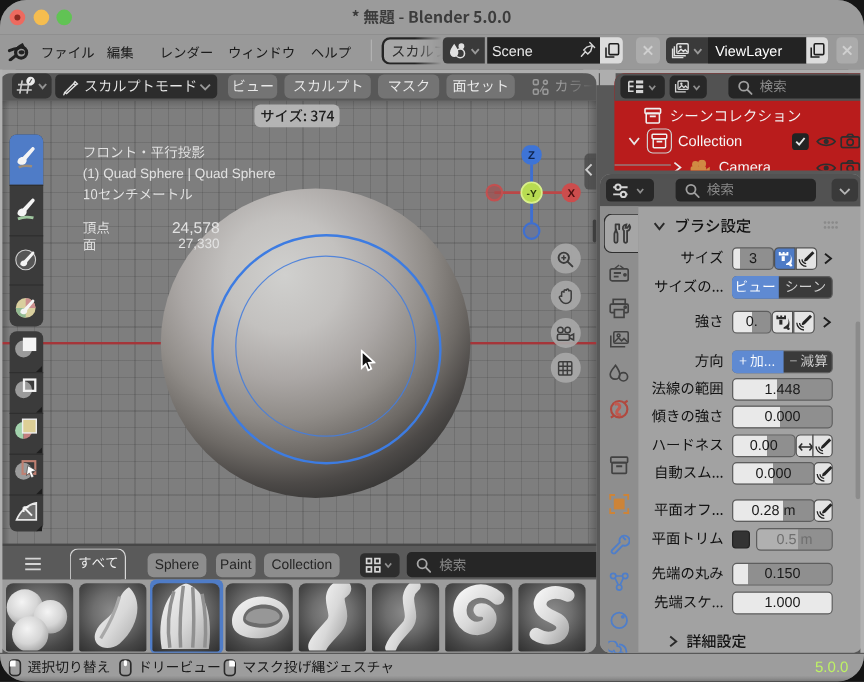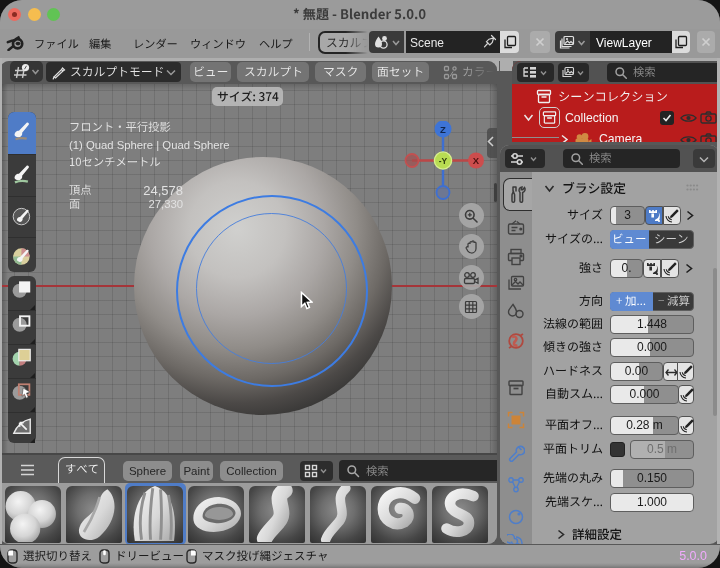--- a/index.html
+++ b/index.html
@@ -778,13 +778,13 @@
 <svg class="a" style="left:115.0px;top:559.8px;overflow:visible" width="1" height="1">
       <path d="M7.5 -8.3 6.9 -8C7.3 -7.5 7.6 -6.8 7.9 -6.2L8.6 -6.5C8.3 -7.1 7.8 -7.9 7.5 -8.3ZM8.9 -8.9 8.3 -8.6C8.7 -8.1 9.1 -7.4 9.4 -6.8L10 -7.2C9.7 -7.7 9.2 -8.5 8.9 -8.9ZM3.5 -0.9C3.5 -0.4 3.5 0.1 3.4 0.5H4.5C4.5 0.1 4.5 -0.5 4.5 -0.9V-4.6C5.8 -4.3 7.7 -3.5 9 -2.8L9.4 -3.8C8.2 -4.4 6 -5.2 4.5 -5.7V-7.6C4.5 -7.9 4.5 -8.4 4.6 -8.8H3.4C3.5 -8.4 3.5 -7.9 3.5 -7.6C3.5 -6.6 3.5 -1.5 3.5 -0.9Z M20.4 -8.7H19.3C19.4 -8.4 19.4 -8.1 19.4 -7.7C19.4 -7.3 19.4 -6.3 19.4 -5.9C19.4 -3.7 19.3 -2.8 18.4 -1.9C17.7 -1 16.8 -0.6 15.7 -0.3L16.4 0.5C17.3 0.2 18.4 -0.3 19.2 -1.2C20 -2.2 20.4 -3.1 20.4 -5.9C20.4 -6.3 20.4 -7.3 20.4 -7.7C20.4 -8.1 20.4 -8.4 20.4 -8.7ZM15.1 -8.6H14C14.1 -8.4 14.1 -8 14.1 -7.8C14.1 -7.5 14.1 -4.5 14.1 -4C14.1 -3.6 14.1 -3.3 14 -3.1H15.1C15.1 -3.3 15 -3.7 15 -4C15 -4.5 15 -7.5 15 -7.8C15 -8.1 15.1 -8.4 15.1 -8.6Z M24.2 -5V-3.9C24.5 -3.9 25.1 -3.9 25.8 -3.9C26.6 -3.9 31.2 -3.9 32.1 -3.9C32.6 -3.9 33.1 -3.9 33.3 -3.9V-5C33.1 -5 32.6 -4.9 32.1 -4.9C31.2 -4.9 26.6 -4.9 25.8 -4.9C25.1 -4.9 24.5 -5 24.2 -5Z M42.9 -9 42.3 -8.8C42.6 -8.3 43 -7.6 43.2 -7.2L43.8 -7.4C43.6 -7.9 43.2 -8.6 42.9 -9ZM44.1 -9.5 43.5 -9.2C43.8 -8.8 44.2 -8.1 44.5 -7.6L45.1 -7.9C44.9 -8.3 44.4 -9.1 44.1 -9.5ZM37.7 -8.6H36.6C36.7 -8.4 36.7 -8 36.7 -7.7C36.7 -7.1 36.7 -2.5 36.7 -1.4C36.7 -0.4 37.2 -0 38.1 0.1C38.6 0.2 39.2 0.2 39.9 0.2C41.2 0.2 42.9 0.1 43.9 0V-1C43 -0.8 41.2 -0.7 40 -0.7C39.4 -0.7 38.8 -0.7 38.5 -0.8C37.9 -0.9 37.7 -1 37.7 -1.6V-4.2C39.1 -4.5 41.1 -5.1 42.4 -5.6C42.7 -5.8 43.1 -6 43.4 -6.1L43 -7C42.7 -6.8 42.4 -6.6 42 -6.5C40.8 -6 39 -5.4 37.7 -5.1V-7.7C37.7 -8 37.7 -8.4 37.7 -8.6Z M47.7 -1V-0.1C48 -0.1 48.3 -0.1 48.7 -0.1C49.2 -0.1 54.3 -0.1 55 -0.1C55.2 -0.1 55.6 -0.1 55.8 -0.1V-1C55.6 -1 55.2 -1 54.9 -1H53.8C54 -2 54.3 -4.3 54.4 -5.1C54.4 -5.2 54.4 -5.4 54.5 -5.5L53.8 -5.8C53.7 -5.8 53.4 -5.7 53.2 -5.7C52.6 -5.7 50.2 -5.7 49.7 -5.7C49.4 -5.7 49.1 -5.8 48.8 -5.8V-4.8C49.1 -4.8 49.4 -4.9 49.7 -4.9C50 -4.9 52.7 -4.9 53.4 -4.9C53.3 -4.2 53 -2 52.8 -1H48.7C48.3 -1 48 -1 47.7 -1Z M58.7 -5V-3.9C59 -3.9 59.6 -3.9 60.3 -3.9C61.1 -3.9 65.7 -3.9 66.6 -3.9C67.1 -3.9 67.6 -3.9 67.8 -3.9V-5C67.6 -5 67.1 -4.9 66.6 -4.9C65.7 -4.9 61.1 -4.9 60.3 -4.9C59.6 -4.9 59 -5 58.7 -5Z" fill="#1d1d1d"></path>
     </svg>
 <svg class="a" style="left:186px;top:548.5px" width="11" height="15" viewBox="0 0 11 15">
       <rect x="1" y="1" width="9" height="13" rx="3.2" fill="none" stroke="#2a2a2a" stroke-width="1.4"></rect>
       <path d="M8.5 1.5 H5 v5 h4.8 V3 a2 2 0 0 0-1.3-1.5 Z" fill="#fff"></path>
     </svg>
 <svg class="a" style="left:202.0px;top:559.8px;overflow:visible" width="1" height="1">
       <path d="M5.3 -1.8C6 -1.1 6.9 -0.1 7.3 0.5L8.2 -0.1C7.7 -0.7 6.9 -1.6 6.2 -2.3C8.1 -3.7 9.6 -5.6 10.4 -6.9C10.5 -7 10.6 -7.2 10.7 -7.3L10 -7.9C9.8 -7.8 9.5 -7.8 9.2 -7.8C8.1 -7.8 2.9 -7.8 2.4 -7.8C2 -7.8 1.5 -7.8 1.2 -7.9V-6.8C1.4 -6.9 1.9 -6.9 2.4 -6.9C3 -6.9 8.1 -6.9 9.1 -6.9C8.5 -5.9 7.2 -4.2 5.5 -2.9C4.7 -3.6 3.8 -4.4 3.4 -4.7L2.6 -4.1C3.2 -3.7 4.6 -2.5 5.3 -1.8Z M20.7 -7.7 20.1 -8.1C19.9 -8.1 19.6 -8.1 19.3 -8.1C18.8 -8.1 15.3 -8.1 14.8 -8.1C14.5 -8.1 13.8 -8.1 13.7 -8.1V-7.1C13.8 -7.1 14.4 -7.1 14.8 -7.1C15.2 -7.1 18.9 -7.1 19.3 -7.1C19 -6.2 18.2 -4.8 17.4 -3.9C16.2 -2.6 14.5 -1.2 12.7 -0.5L13.4 0.3C15.1 -0.5 16.6 -1.8 17.9 -3.1C19 -2.1 20.3 -0.7 21 0.3L21.8 -0.4C21.1 -1.3 19.7 -2.8 18.5 -3.8C19.3 -4.9 20 -6.2 20.4 -7.2C20.5 -7.3 20.6 -7.6 20.7 -7.7Z M29.2 -8.9 28.1 -9.3C28 -9 27.9 -8.6 27.7 -8.4C27.3 -7.3 26.1 -5.7 24.1 -4.5L24.9 -3.9C26.2 -4.7 27.2 -5.8 27.8 -6.7H31.7C31.5 -5.7 30.8 -4.2 29.9 -3.1C28.9 -1.9 27.4 -0.9 25.3 -0.2L26.1 0.5C28.3 -0.3 29.7 -1.3 30.7 -2.6C31.7 -3.9 32.5 -5.4 32.8 -6.6C32.8 -6.8 32.9 -7 33 -7.2L32.3 -7.7C32.1 -7.6 31.8 -7.5 31.5 -7.5H28.4L28.7 -8C28.8 -8.2 29 -8.6 29.2 -8.9Z M40 -9.2V-8.1C40 -7.2 39.8 -6.3 38.7 -5.5C38.8 -5.4 39.1 -5.1 39.2 -4.9C40.5 -5.8 40.8 -7 40.8 -8V-8.4H43V-6.4C43 -5.6 43.2 -5.4 43.9 -5.4C44.1 -5.4 44.6 -5.4 44.8 -5.4C45.4 -5.4 45.6 -5.8 45.7 -7.2C45.5 -7.2 45.1 -7.4 44.9 -7.5C44.9 -6.3 44.9 -6.1 44.7 -6.1C44.6 -6.1 44.1 -6.1 44 -6.1C43.8 -6.1 43.8 -6.2 43.8 -6.4V-9.2ZM43.7 -3.9C43.3 -3 42.7 -2.3 42 -1.7C41.4 -2.3 40.8 -3 40.5 -3.9ZM39.3 -4.7V-3.9H40.3L39.7 -3.7C40.1 -2.7 40.7 -1.8 41.4 -1.1C40.4 -0.5 39.4 -0.1 38.3 0.2C38.4 0.3 38.6 0.7 38.7 0.9C39.9 0.6 41 0.1 42 -0.6C42.9 0.1 43.9 0.6 45.1 0.9C45.3 0.7 45.5 0.3 45.7 0.1C44.6 -0.1 43.6 -0.5 42.7 -1.1C43.7 -2 44.4 -3.1 44.8 -4.5L44.3 -4.7L44.1 -4.7ZM36.7 -9.7V-7.4H35V-6.6H36.7V-4C36 -3.8 35.4 -3.6 34.9 -3.5L35.2 -2.6L36.7 -3.1V-0.1C36.7 0.1 36.6 0.1 36.5 0.1C36.3 0.1 35.8 0.1 35.3 0.1C35.4 0.3 35.6 0.7 35.6 0.9C36.4 0.9 36.8 0.9 37.1 0.8C37.4 0.6 37.5 0.4 37.5 -0.1V-3.4L38.8 -3.9L38.7 -4.6L37.5 -4.3V-6.6H38.8V-7.4H37.5V-9.7Z M48.8 -8.6 47.7 -8.7C47.7 -8.5 47.7 -8.2 47.7 -8C47.6 -7 47.2 -5.2 47.2 -3.4C47.2 -1.9 47.6 -0.4 47.9 0.3L48.6 0.2C48.6 0.1 48.6 -0.1 48.6 -0.2C48.6 -0.3 48.6 -0.6 48.7 -0.7C48.8 -1.3 49.1 -2.5 49.4 -3.3L48.9 -3.6C48.7 -3 48.4 -2.3 48.3 -1.8C47.9 -3.7 48.2 -6.2 48.6 -7.9C48.7 -8.1 48.7 -8.4 48.8 -8.6ZM55.4 -9.1 54.9 -8.9C55.1 -8.5 55.3 -7.8 55.5 -7.3L56.1 -7.5C55.9 -8 55.6 -8.7 55.4 -9.1ZM56.6 -9.5 56 -9.3C56.3 -8.8 56.5 -8.2 56.7 -7.7L57.3 -7.9C57.1 -8.3 56.8 -9 56.6 -9.5ZM50.4 -6.4V-5.5C50.9 -5.5 51.7 -5.4 52.3 -5.4C52.7 -5.4 53.2 -5.4 53.6 -5.5V-5.1C53.6 -2.9 53.6 -1.6 52.3 -0.5C52.1 -0.2 51.6 0 51.2 0.2L52.1 0.9C54.5 -0.6 54.5 -2.5 54.5 -5.1V-5.5C55.2 -5.6 55.9 -5.6 56.5 -5.7L56.5 -6.6C55.9 -6.5 55.2 -6.4 54.5 -6.4L54.5 -8.1C54.5 -8.4 54.5 -8.6 54.5 -8.8H53.4C53.5 -8.6 53.5 -8.4 53.6 -8.1C53.6 -7.8 53.6 -7 53.6 -6.3C53.2 -6.3 52.7 -6.3 52.3 -6.3C51.7 -6.3 50.9 -6.3 50.4 -6.4Z M60.9 -2.9C61.2 -2.3 61.4 -1.4 61.5 -0.8L62.2 -1C62.1 -1.6 61.8 -2.5 61.5 -3.1ZM58.5 -3.1C58.4 -2.1 58.2 -1 57.8 -0.3C58 -0.3 58.3 -0.1 58.5 -0C58.8 -0.8 59.1 -1.9 59.2 -3ZM64.8 -2.4V-1.5H63.2V-2.4ZM65.6 -2.4H67.4V-1.5H65.6ZM64.8 -3.1H63.2V-4H64.8ZM65.6 -3.1V-4H67.4V-3.1ZM63.3 -7H64.8V-6H63.3ZM65.6 -7H67.2V-6H65.6ZM63.3 -8.5H64.8V-7.6H63.3ZM65.6 -8.5H67.2V-7.6H65.6ZM62.4 -4.7V-0.2H63.2V-0.8H64.8V-0.3C64.8 0.7 65.1 0.9 66 0.9C66.2 0.9 67.4 0.9 67.7 0.9C68.4 0.9 68.6 0.6 68.7 -0.4C68.5 -0.5 68.2 -0.6 68 -0.7C68 0.1 67.9 0.3 67.6 0.3C67.4 0.3 66.3 0.3 66.1 0.3C65.7 0.3 65.6 0.2 65.6 -0.3V-0.8H68.2V-4.7H65.6V-5.4H68V-9.1H62.5V-5.4H64.8V-4.7ZM57.8 -4.6 57.9 -3.8 59.7 -3.9V0.9H60.5V-4L61.4 -4C61.5 -3.7 61.6 -3.5 61.7 -3.3L62.3 -3.6C62.2 -4.2 61.7 -5.2 61.2 -6L60.6 -5.7C60.8 -5.4 61 -5.1 61.1 -4.7L59.5 -4.7C60.2 -5.6 61.1 -6.9 61.8 -8L61 -8.3C60.7 -7.7 60.3 -7 59.8 -6.2C59.6 -6.5 59.4 -6.7 59.2 -7C59.6 -7.6 60.1 -8.6 60.5 -9.4L59.8 -9.7C59.5 -9 59.1 -8.1 58.7 -7.5L58.4 -7.8L57.9 -7.3C58.4 -6.8 59 -6.1 59.4 -5.6C59.1 -5.2 58.9 -4.9 58.6 -4.6Z M77.2 -8.6 76.6 -8.3C77 -7.8 77.4 -7.1 77.6 -6.5L78.3 -6.8C78 -7.3 77.5 -8.2 77.2 -8.6ZM78.7 -9.1 78.1 -8.9C78.5 -8.3 78.9 -7.7 79.2 -7.1L79.8 -7.4C79.6 -7.9 79.1 -8.7 78.7 -9.1ZM72.3 -8.8 71.8 -8C72.5 -7.6 73.7 -6.8 74.3 -6.3L74.8 -7.1C74.3 -7.5 73 -8.4 72.3 -8.8ZM70.6 -0.5 71.1 0.4C72.2 0.2 73.8 -0.3 74.9 -1C76.8 -2.1 78.4 -3.6 79.4 -5.1L78.8 -6.1C77.9 -4.5 76.4 -3 74.5 -1.9C73.3 -1.2 71.9 -0.7 70.6 -0.5ZM70.6 -6.2 70.1 -5.4C70.8 -5 72 -4.2 72.6 -3.8L73.1 -4.6C72.6 -5 71.3 -5.8 70.6 -6.2Z M82.3 -0.9V0.1C82.6 0.1 82.9 0 83.1 0H89.5C89.7 0 90 0.1 90.2 0.1V-0.9C90 -0.9 89.7 -0.8 89.5 -0.8H86.7V-5.1H88.9C89.2 -5.1 89.5 -5 89.7 -5V-5.9C89.5 -5.9 89.2 -5.9 88.9 -5.9H83.6C83.5 -5.9 83.1 -5.9 82.8 -5.9V-5C83.1 -5 83.5 -5.1 83.6 -5.1H85.8V-0.8H83.1C82.8 -0.8 82.5 -0.9 82.3 -0.9Z M101.2 -7.7 100.6 -8.1C100.4 -8.1 100.1 -8.1 99.8 -8.1C99.3 -8.1 95.8 -8.1 95.3 -8.1C95 -8.1 94.3 -8.1 94.2 -8.1V-7.1C94.3 -7.1 94.9 -7.1 95.3 -7.1C95.7 -7.1 99.4 -7.1 99.8 -7.1C99.5 -6.2 98.7 -4.8 97.9 -3.9C96.7 -2.6 95 -1.2 93.2 -0.5L93.9 0.3C95.6 -0.5 97.1 -1.8 98.4 -3.1C99.5 -2.1 100.8 -0.7 101.5 0.3L102.3 -0.4C101.6 -1.3 100.2 -2.8 99 -3.8C99.8 -4.9 100.5 -6.2 100.9 -7.2C101 -7.3 101.1 -7.6 101.2 -7.7Z M104.5 -5.3V-4.3C104.8 -4.3 105.2 -4.3 105.5 -4.3H109C108.8 -2.3 107.9 -1 106.1 -0.2L107 0.5C108.9 -0.7 109.8 -2.2 109.9 -4.3H113.1C113.4 -4.3 113.7 -4.3 114 -4.3V-5.3C113.8 -5.2 113.3 -5.2 113.1 -5.2H109.9V-7.4C110.7 -7.5 111.6 -7.7 112.2 -7.9C112.4 -7.9 112.6 -8 112.8 -8L112.2 -8.8C111.7 -8.6 110.3 -8.3 109.3 -8.2C108 -8 106.3 -8 105.4 -8L105.6 -7.1C106.5 -7.2 107.8 -7.2 109 -7.3V-5.2H105.5C105.2 -5.2 104.8 -5.2 104.5 -5.3Z M124.9 -5.5 124.4 -5.9C124.3 -5.8 124.1 -5.8 123.9 -5.7C123.5 -5.6 121.6 -5.3 120 -4.9L119.6 -6.3C119.5 -6.6 119.5 -6.8 119.4 -7L118.4 -6.8C118.5 -6.6 118.6 -6.4 118.7 -6.1L119.1 -4.8L117.7 -4.5C117.3 -4.5 117.1 -4.4 116.7 -4.4L117 -3.5L119.3 -4L120.5 0.2C120.5 0.5 120.6 0.8 120.6 1L121.6 0.8C121.5 0.6 121.4 0.2 121.3 0C121.2 -0.5 120.6 -2.5 120.2 -4.2L123.7 -4.9C123.3 -4.2 122.4 -3.1 121.7 -2.5L122.5 -2.1C123.3 -2.9 124.5 -4.5 124.9 -5.5Z" fill="#1d1d1d"></path>
     </svg>
-<div class="a" style="left:707px;top:556.0px;font-size:12.5px;color:#f0abfc;font-weight:400;transform:translate(-100%,-50%);white-space:nowrap;">5.0.0</div>
+<div class="a" style="left:707px;top:556.0px;font-size:12.5px;color:#bef264;font-weight:400;transform:translate(-100%,-50%);white-space:nowrap;">5.0.0</div>
 </div>
 </body></html>

